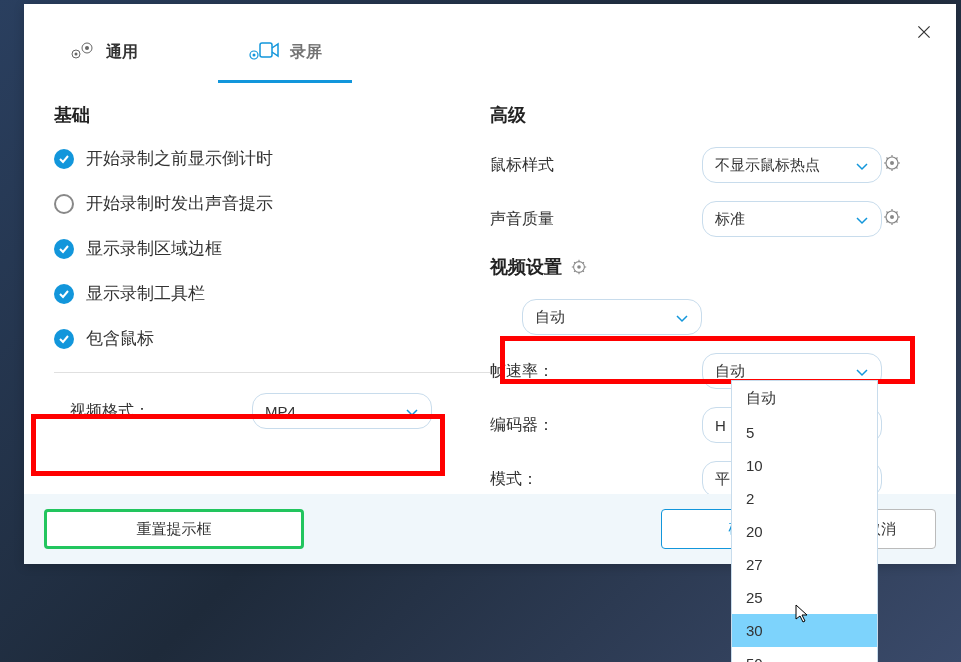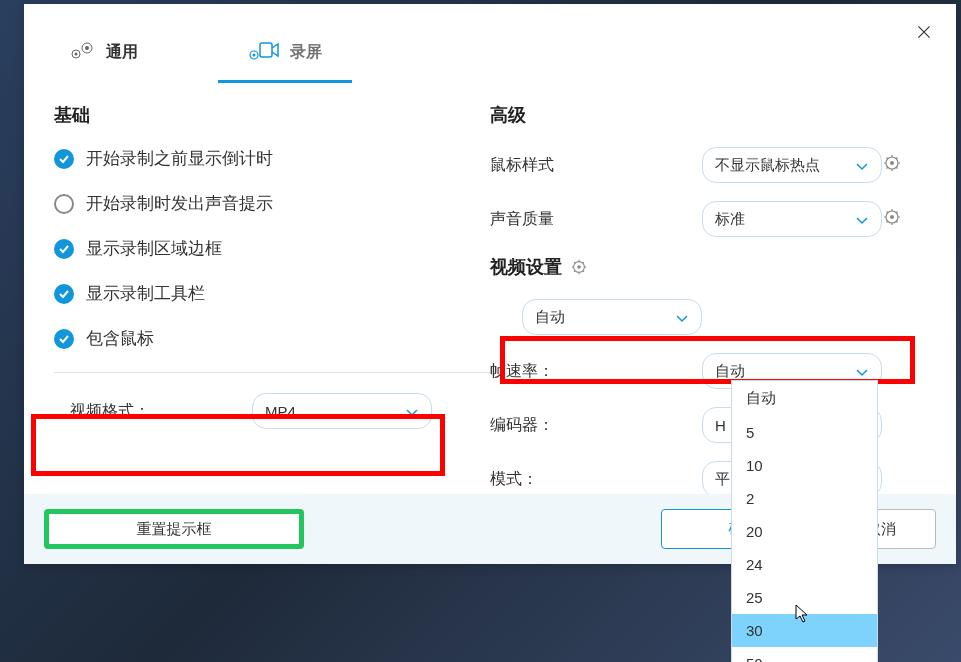--- a/index.html
+++ b/index.html
@@ -169,21 +169,21 @@
   border-radius: 4px;
   font-size: 15px;
   cursor: pointer;
   display: flex;
   align-items: center;
   justify-content: center;
   padding: 0 30px;
 }
 .btn-reset {
   width: 260px;
-  border: 5px solid #22c55e;
+  border: 3px solid #22c55e;
   background: #fff;
   color: #333;
 }
 .btn-ok {
   width: 150px;
   border: 1px solid #1296db;
   background: #fff;
   color: #1296db;
 }
 .btn-cancel {
@@ -446,21 +446,21 @@
   <div class="red-box-1"></div>
   <div class="red-box-2"></div>
 </div>
 
 <div class="dropdown">
   <div class="dropdown-item">自动</div>
   <div class="dropdown-item">5</div>
   <div class="dropdown-item">10</div>
   <div class="dropdown-item">2</div>
   <div class="dropdown-item">20</div>
-  <div class="dropdown-item">24</div>
+  <div class="dropdown-item">27</div>
   <div class="dropdown-item">25</div>
   <div class="dropdown-item hover">30</div>
   <div class="dropdown-item">50</div>
 </div>
 
 <div class="cursor">
   <svg width="16" height="20" viewBox="0 0 16 20">
       <path d="M1 1 L1 15 L5 12 L8 18 L10 17 L7 11 L12 11 Z" fill="#fff" stroke="#000" stroke-width="1"></path>
     </svg>
 </div>

